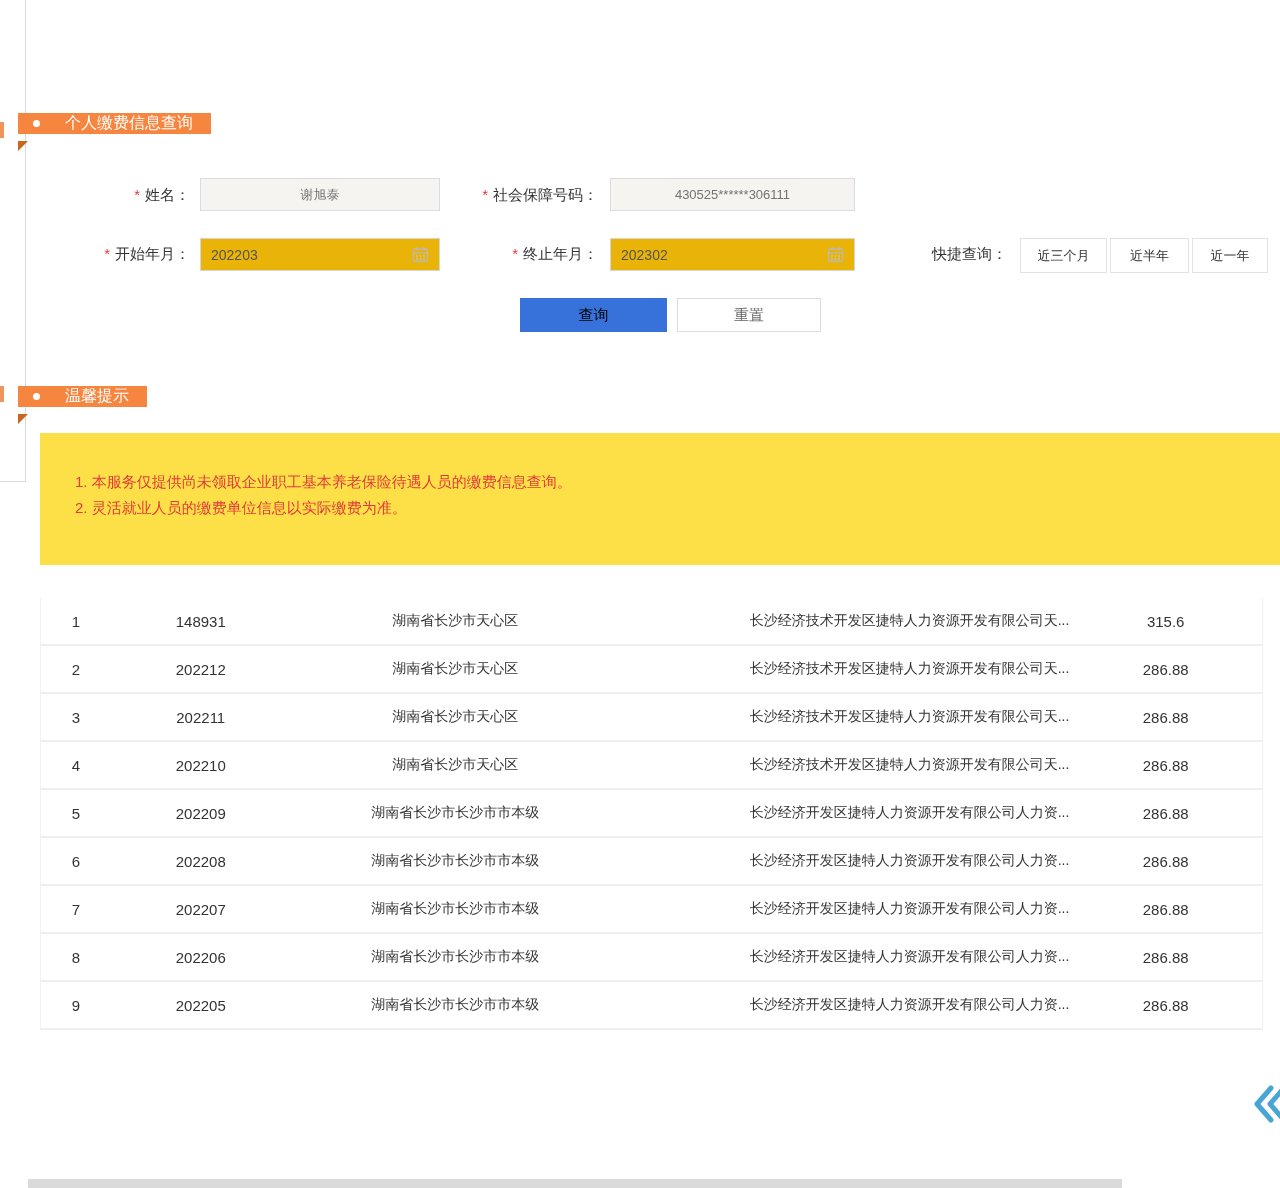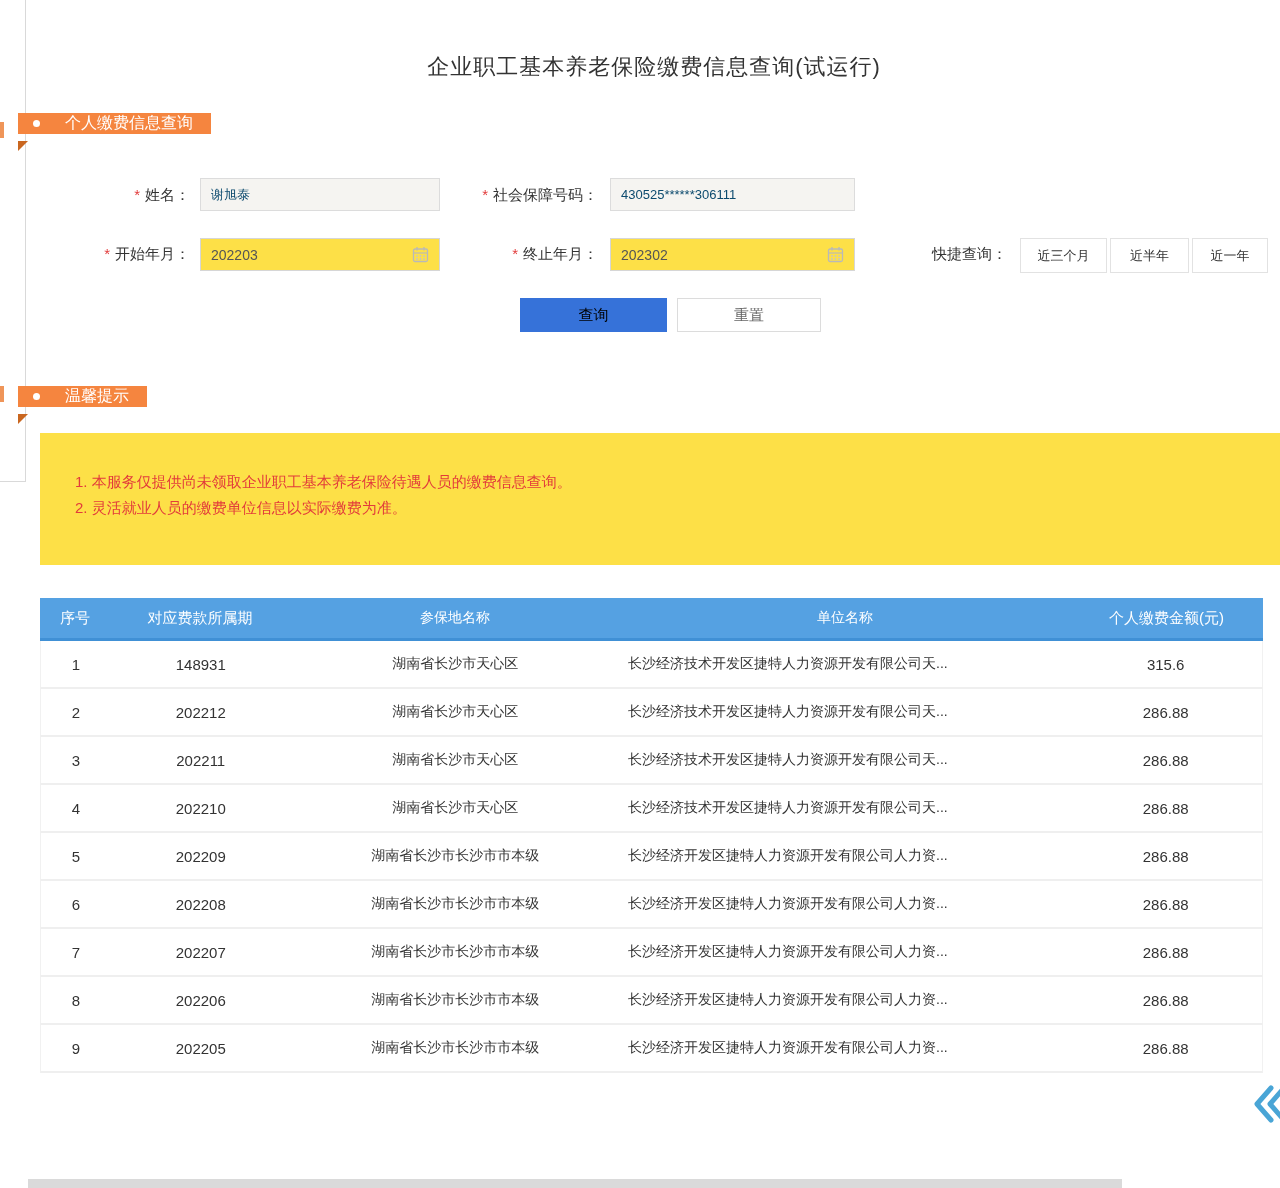--- a/index.html
+++ b/index.html
@@ -26,22 +26,22 @@
   .ribbon::after { content:""; position:absolute; left:0; top:28px; width:0; height:0;
                    border-top:10px solid #C9661F; border-right:10px solid transparent; }
   .ribbon .dot { width:7px; height:7px; border-radius:50%; background:#fff; flex:0 0 auto; }
   .ribbon.r1 { left:18px; top:113px; }
   .ribbon.r2 { left:18px; top:386px; }
 
   
   .field-label { position:absolute; font-size:15px; color:#333; text-align:right; white-space:nowrap; }
   .req { color:#E23B3B; margin-right:5px; }
   .input { position:absolute; height:33px; box-sizing:border-box; border:1px solid #dcdcdc;
-           display:flex; align-items:center; padding:0 10px; background:#fde047; }
-  .input.disabled { background:#f5f4f1; color:#0c4a6e; font-size:13px; }
+           display:flex; align-items:center; padding:0 10px; background:#eab308; }
+  .input.disabled { background:#f5f4f1; color:#737373; font-size:13px;justify-content:center; }
   .input.date { border-color:#d6d6d6; color:#555; font-size:14px; justify-content:space-between; }
   .cal-icon { width:17px; height:17px; flex:0 0 auto; cursor:pointer; }
 
   .quick-label { position:absolute; font-size:15px; color:#333; }
   .quick-btn { position:absolute; height:35px; box-sizing:border-box; border:1px solid #e2e2e2;
                background:#fff; color:#333; font-size:13px; display:flex; align-items:center;
                justify-content:center; cursor:pointer; }
 
   .btn { position:absolute; height:34px; font-size:15px; display:flex; align-items:center;
          justify-content:center; cursor:pointer; box-sizing:border-box; }
@@ -57,38 +57,37 @@
   .table { position:absolute; left:40px; top:598px; width:1223px; }
   .thead { display:flex; align-items:center; height:40px; background:#55A1E2; color:#fff;
            font-size:15px; border-bottom:3px solid #4090d5; }
   .trow { display:flex; align-items:center; height:46px; background:#fff; color:#333;
           font-size:15px; border-bottom:2px solid #efefef;
           border-left:1px solid #f1f1f1; border-right:1px solid #f1f1f1; }
   .cell { box-sizing:border-box; overflow:hidden; white-space:nowrap; }
   .col0 { width:70px;  text-align:center; }
   .col1 { width:180px; text-align:center; }
   .col2 { width:330px; text-align:center; font-size:14px; }
-  .col3 { width:450px; text-align:left; padding-left:8px; font-size:14px; }
+  .col3 { width:450px; text-align:right; padding-left:8px; font-size:14px; }
   .thead .col3 { text-align:center; padding-left:0; }
   .col4 { width:193px; text-align:center; }
 
   .collapse-chevron { position:absolute; left:1250px; top:1082px; width:40px; height:44px; cursor:pointer; }
   .bottom-strip { position:absolute; left:28px; top:1179px; width:1094px; height:9px; background:#dadada; }
 </style>
 </head>
 <body>
 
 <div class="page">
 
   <div class="corner-block"></div>
   <div class="left-strip"></div>
   <div class="sliver s1"></div>
   <div class="sliver s2"></div>
 
-  <div class="page-title">企业职工基本养老保险缴费信息查询(试运行)</div>
 
   <div class="ribbon r1">
     <span class="dot"></span>
     <span>个人缴费信息查询</span>
   </div>
 
   <div class="field-label" style="left:90px; top:186px; width:100px;">
     <span class="req">*</span><span>姓名：</span>
   </div>
   <div class="input disabled" style="left:200px; top:178px; width:240px;">
@@ -152,27 +151,20 @@
     <span class="dot"></span>
     <span>温馨提示</span>
   </div>
 
   <div class="notice-box">
     <div class="notice-line">1. 本服务仅提供尚未领取企业职工基本养老保险待遇人员的缴费信息查询。</div>
     <div class="notice-line">2. 灵活就业人员的缴费单位信息以实际缴费为准。</div>
   </div>
 
   <div class="table">
-    <div class="thead">
-      <div class="cell col0">序号</div>
-      <div class="cell col1">对应费款所属期</div>
-      <div class="cell col2">参保地名称</div>
-      <div class="cell col3">单位名称</div>
-      <div class="cell col4">个人缴费金额(元)</div>
-    </div>
     <div>
         <div class="trow">
           <div class="cell col0">1</div>
           <div class="cell col1">148931</div>
           <div class="cell col2">湖南省长沙市天心区</div>
           <div class="cell col3">长沙经济技术开发区捷特人力资源开发有限公司天...</div>
           <div class="cell col4">315.6</div>
         </div>
         <div class="trow">
           <div class="cell col0">2</div>

